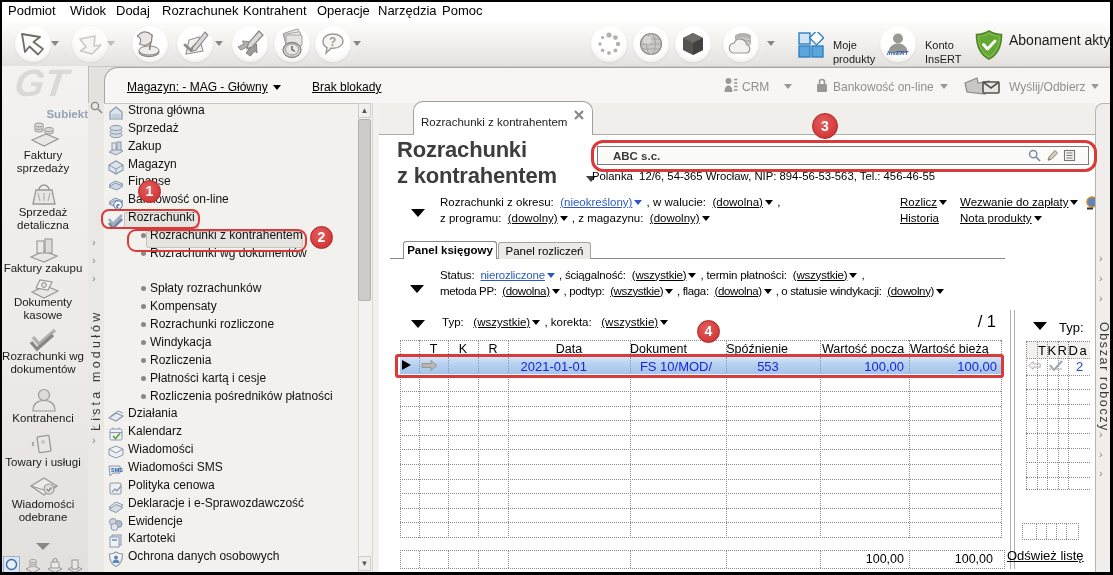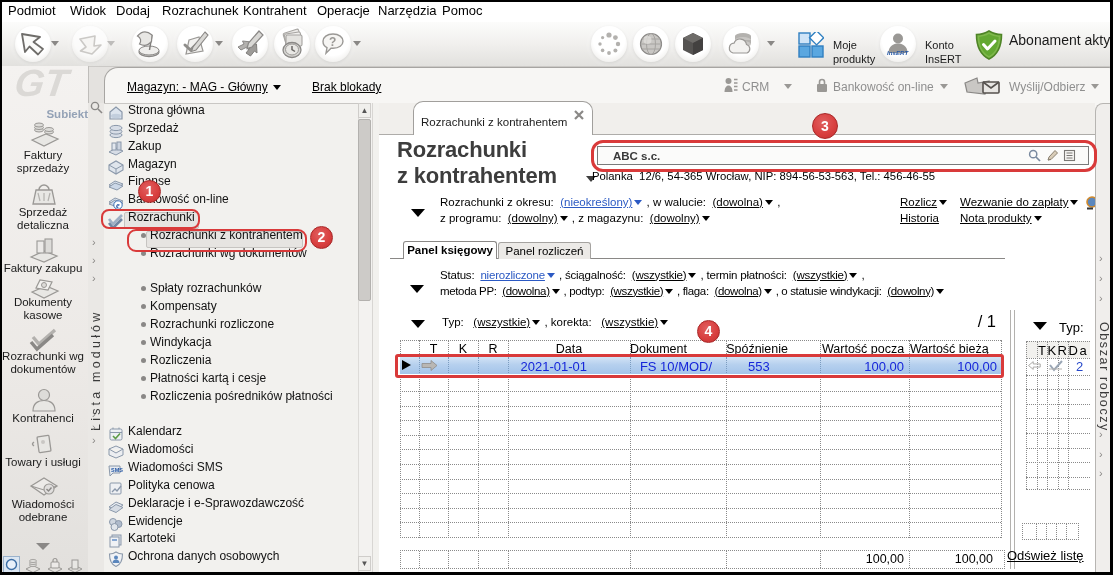--- a/index.html
+++ b/index.html
@@ -411,20 +411,27 @@
         <span class="sub">Płatności kartą i cesje</span>
       </div>
     <div class="titem" style="top:246.8px">
         <span class="bullet"></span>
         <span class="sub">Rozliczenia</span>
       </div>
     <div class="titem" style="top:282.5px">
         <span class="bullet"></span>
         <span class="sub">Rozliczenia pośredników płatności</span>
       </div>
+    <div class="titem" style="top:300.4px">
+        <svg class="ticon" viewBox="0 0 18 18">
+          <path d="M2 11 L9 6 L16 9 L9 14 Z" fill="#e7ebf0" stroke="#8a98aa" stroke-width="1.1"></path>
+          <path d="M4 9 L11 4 L16 6" fill="none" stroke="#8a98aa"></path>
+        </svg>
+        <span class="txt">Działania</span>
+      </div>
     <div class="titem" style="top:318.2px">
         <svg class="ticon" viewBox="0 0 18 18">
           <rect x="3" y="4" width="12" height="11" rx="1.5" fill="#eef0f3" stroke="#8a98aa"></rect>
           <path d="M3 7.5 h12 M6 4 V2.5 M12 4 V2.5" stroke="#8a98aa"></path>
           <path d="M6 11 l2.5 2.5 l4.5 -5" fill="none" stroke="#5d9b46" stroke-width="1.6"></path>
         </svg>
         <span class="txt">Kalendarz</span>
       </div>
     <div class="titem" style="top:336.1px">
         <svg class="ticon" viewBox="0 0 18 18">
@@ -581,21 +588,21 @@
   <div class="abs" style="left:630px;top:357px;height:16px;border-left:1px dotted #7b9cc0"></div>
   <div class="abs" style="left:726px;top:357px;height:16px;border-left:1px dotted #7b9cc0"></div>
   <div class="abs" style="left:820px;top:357px;height:16px;border-left:1px dotted #7b9cc0"></div>
   <div class="abs" style="left:909px;top:357px;height:16px;border-left:1px dotted #7b9cc0"></div>
   <div class="abs" style="left:402px;top:359.5px;width:0;height:0;border-top:5.5px solid transparent;border-bottom:5.5px solid transparent;border-left:9px solid #000"></div>
   <svg class="abs" style="left:421px;top:359px" width="18" height="13" viewBox="0 0 18 13">
       <path d="M1 4.5 h9 V1.5 L16 6.5 L10 11.5 V8.5 H1 Z" fill="#b9b7b4" stroke="#8f8d8a" stroke-width=".8"></path>
     </svg>
   <div class="selt" style="left:517px;width:70px;text-align:right">2021-01-01</div>
   <div class="selt" style="left:630px;width:92px;text-align:center">FS 10/MOD/</div>
-  <div class="selt" style="left:748px;width:84px;text-align:left">553</div>
+  <div class="selt" style="left:726px;width:84px;text-align:center">553</div>
   <div class="selt" style="left:820px;width:84px;text-align:right">100,00</div>
   <div class="selt" style="left:909px;width:88px;text-align:right">100,00</div>
 
   <div class="abs" style="left:400px;top:550px;width:605px;height:19px;border:1px dotted #8a8a8a;box-sizing:border-box"></div>
   <div class="dotv" style="left:419px;top:551px;height:17px"></div>
   <div class="dotv" style="left:448px;top:551px;height:17px"></div>
   <div class="dotv" style="left:478px;top:551px;height:17px"></div>
   <div class="dotv" style="left:508px;top:551px;height:17px"></div>
   <div class="dotv" style="left:630px;top:551px;height:17px"></div>
   <div class="dotv" style="left:726px;top:551px;height:17px"></div>

